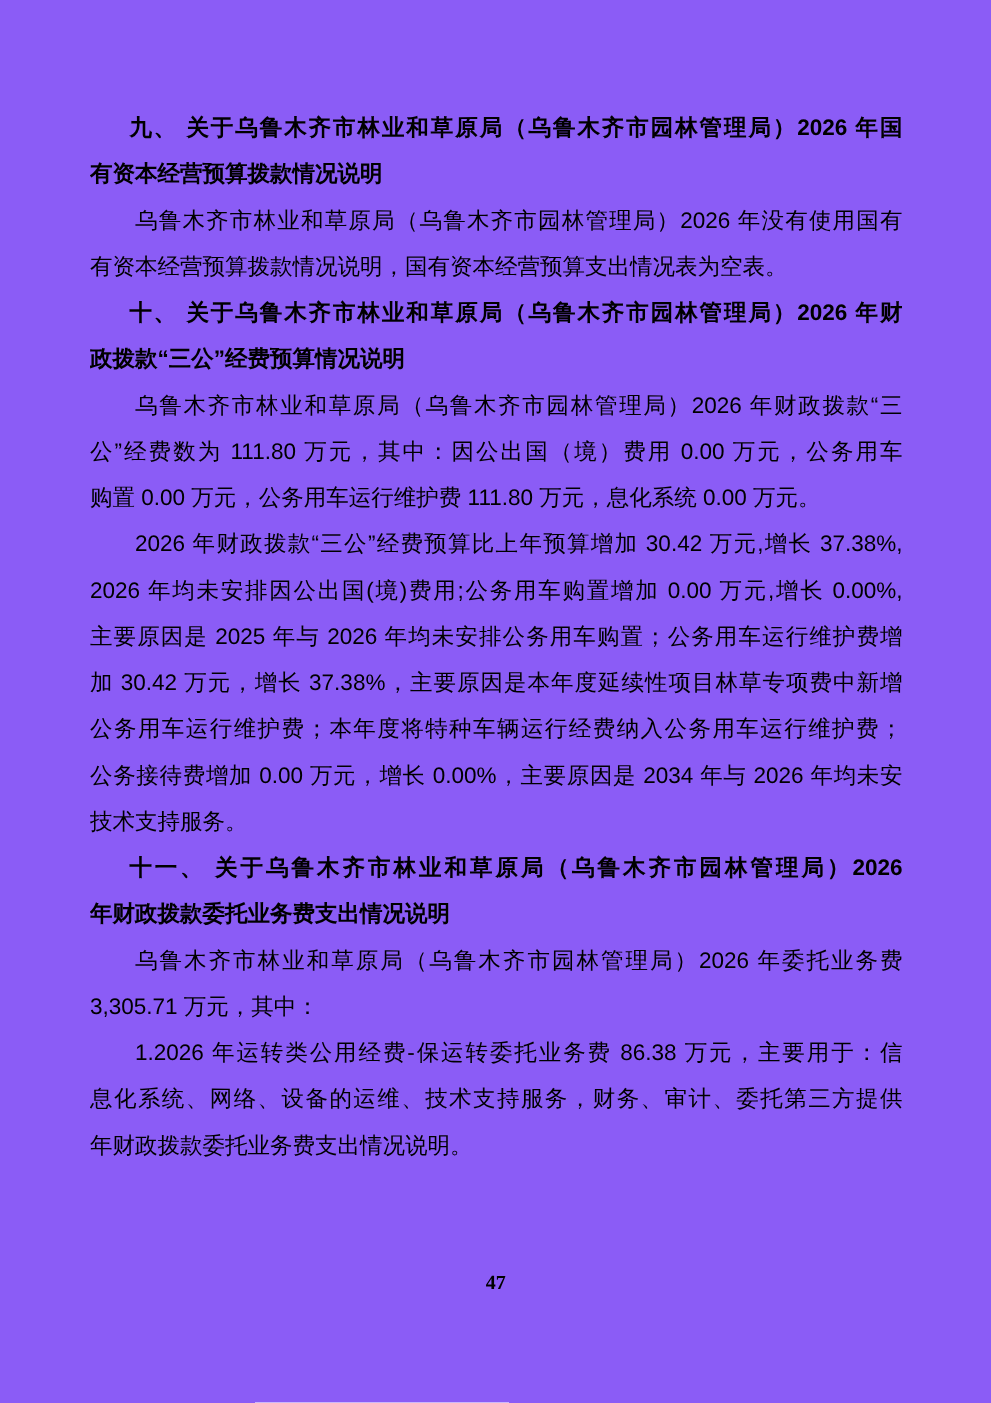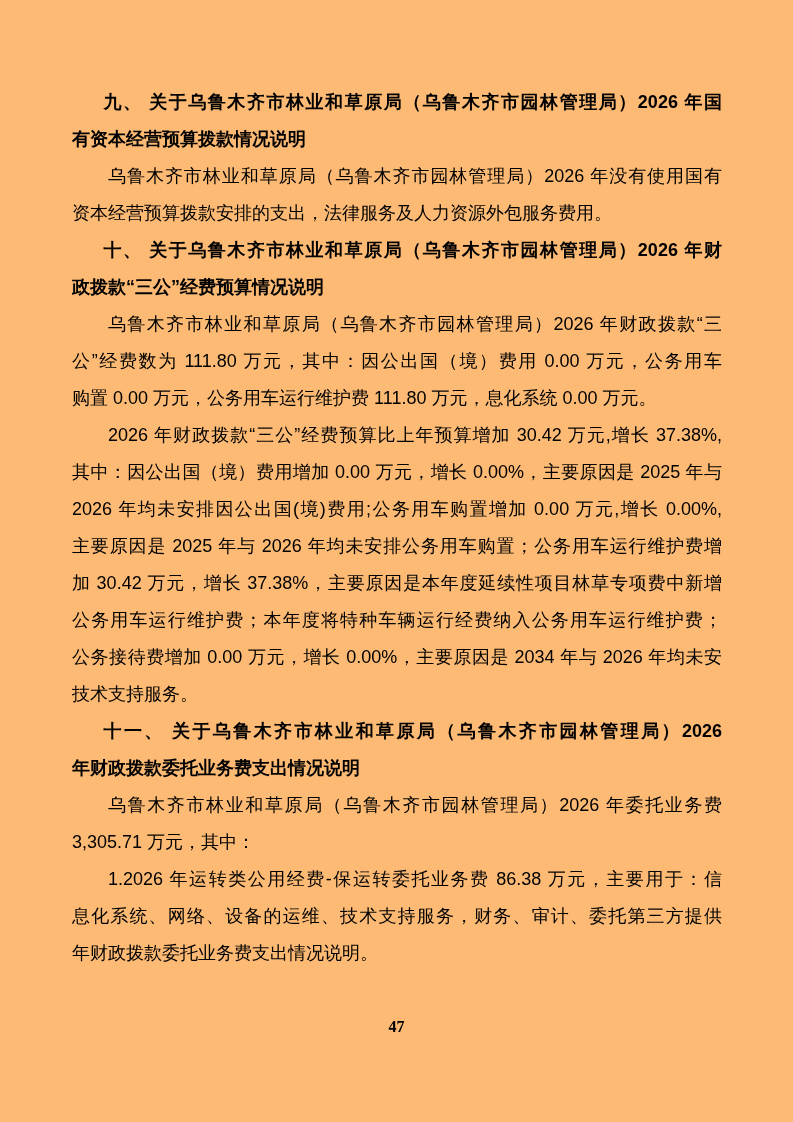--- a/index.html
+++ b/index.html
@@ -4,21 +4,21 @@
 <style>
   html, body {
     margin: 0;
     padding: 0;
     background: #ffffff;
   }
   .page {
     position: relative;
     width: 793px;
     height: 1122px;
-    background: #fdba74;
+    background: #8b5cf6;
     overflow: hidden;
     color: #000000;
   }
   .content {
     position: absolute;
     left: 72px;
     top: 84px;
     width: 650px;
   }
   .block {
@@ -71,37 +71,36 @@
 <div class="page">
   <div class="content">
 
     <div class="block heading-text">
       <div class="line first-heading">九、 关于乌鲁木齐市林业和草原局（乌鲁木齐市园林管理局）2026 年国</div>
       <div class="line last">有资本经营预算拨款情况说明</div>
     </div>
 
     <div class="block body-text">
       <div class="line first-para">乌鲁木齐市林业和草原局（乌鲁木齐市园林管理局）2026 年没有使用国有</div>
-      <div class="line last">资本经营预算拨款安排的支出，法律服务及人力资源外包服务费用。</div>
+      <div class="line last">有资本经营预算拨款情况说明，国有资本经营预算支出情况表为空表。</div>
     </div>
 
     <div class="block heading-text">
       <div class="line first-heading">十、 关于乌鲁木齐市林业和草原局（乌鲁木齐市园林管理局）2026 年财</div>
       <div class="line last">政拨款“三公”经费预算情况说明</div>
     </div>
 
     <div class="block body-text">
       <div class="line first-para">乌鲁木齐市林业和草原局（乌鲁木齐市园林管理局）2026 年财政拨款“三</div>
       <div class="line">公”经费数为 111.80 万元，其中：因公出国（境）费用 0.00 万元，公务用车</div>
       <div class="line last">购置 0.00 万元，公务用车运行维护费 111.80 万元，息化系统 0.00 万元。</div>
     </div>
 
     <div class="block body-text">
       <div class="line first-para">2026 年财政拨款“三公”经费预算比上年预算增加 30.42 万元,增长 37.38%,</div>
-      <div class="line">其中：因公出国（境）费用增加 0.00 万元，增长 0.00%，主要原因是 2025 年与</div>
       <div class="line">2026 年均未安排因公出国(境)费用;公务用车购置增加 0.00 万元,增长 0.00%,</div>
       <div class="line">主要原因是 2025 年与 2026 年均未安排公务用车购置；公务用车运行维护费增</div>
       <div class="line">加 30.42 万元，增长 37.38%，主要原因是本年度延续性项目林草专项费中新增</div>
       <div class="line">公务用车运行维护费；本年度将特种车辆运行经费纳入公务用车运行维护费；</div>
       <div class="line">公务接待费增加 0.00 万元，增长 0.00%，主要原因是 2034 年与 2026 年均未安</div>
       <div class="line last">技术支持服务。</div>
     </div>
 
     <div class="block heading-text">
       <div class="line first-heading">十一、 关于乌鲁木齐市林业和草原局（乌鲁木齐市园林管理局）2026</div>

